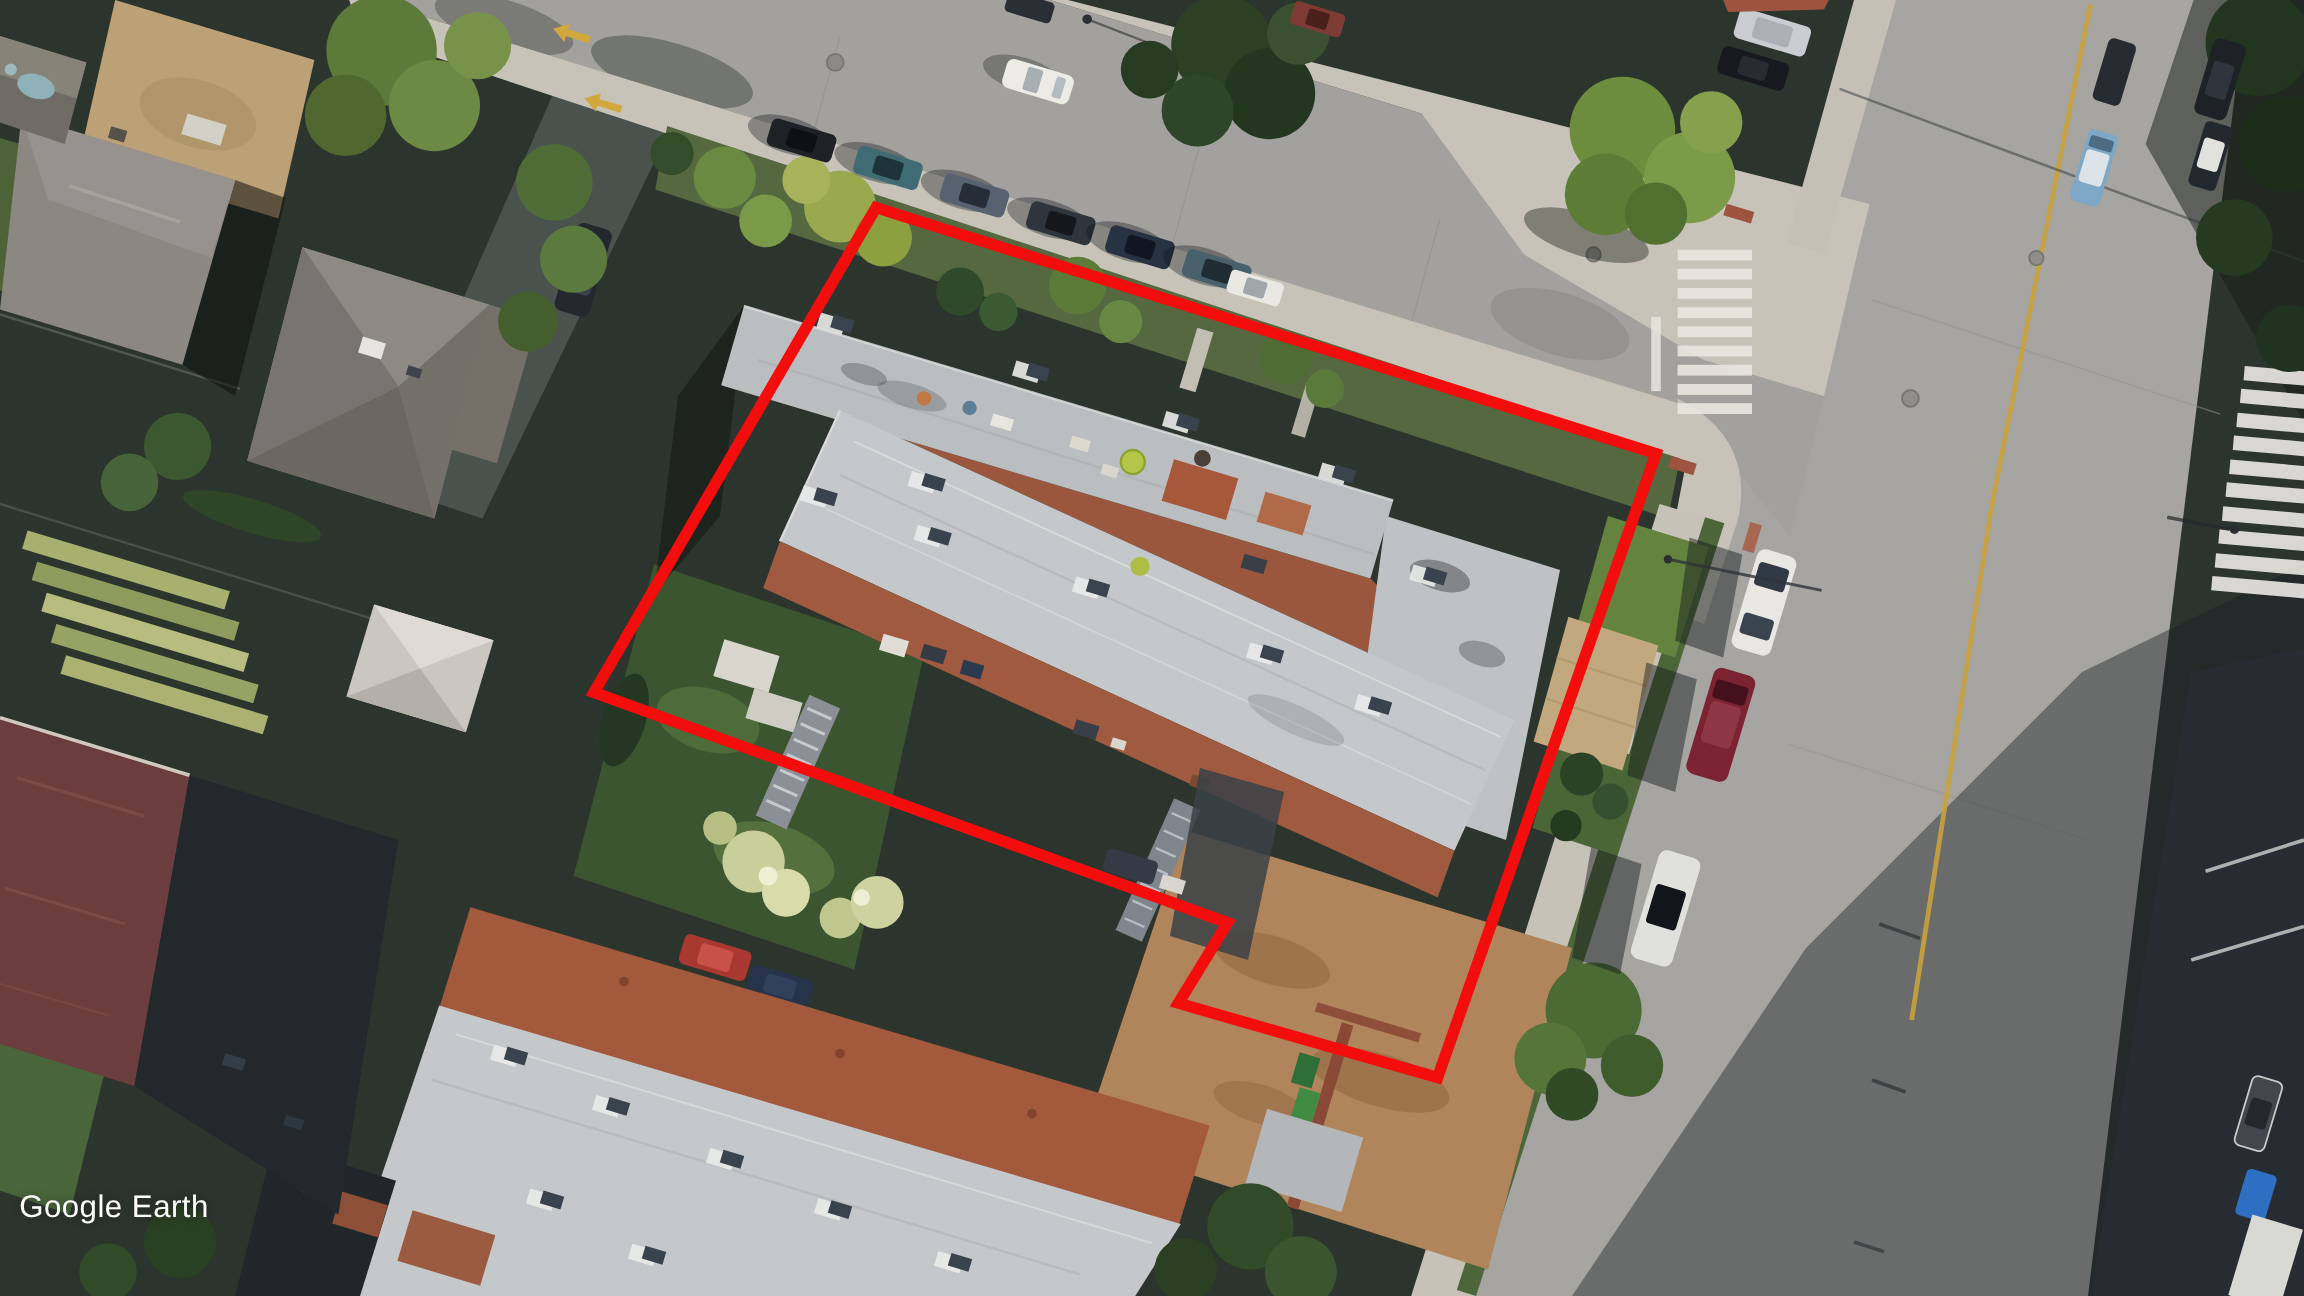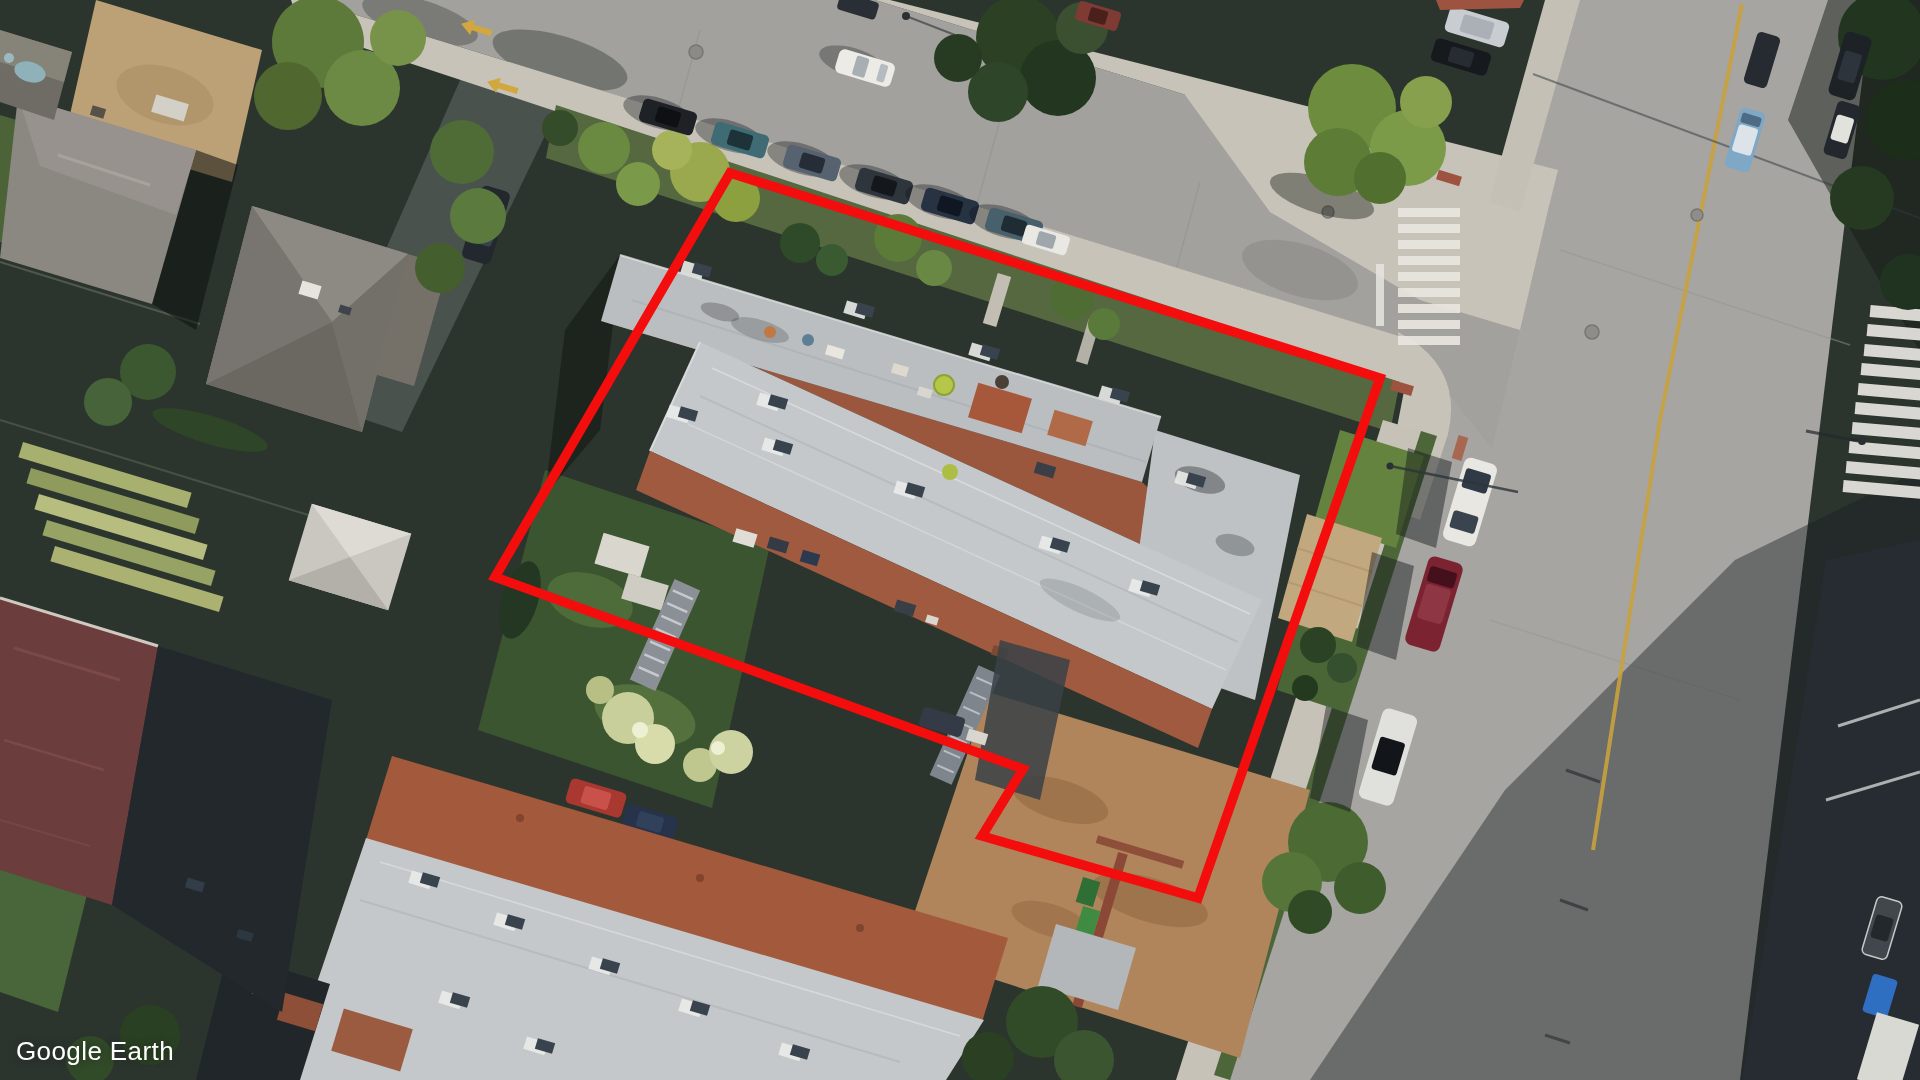--- a/index.html
+++ b/index.html
@@ -1,19 +1,19 @@
 <!DOCTYPE html>
 <html><head>
 <meta charset="utf-8">
 <style>
   html,body{margin:0;padding:0;background:#000;}
   .stage{position:relative;width:1920px;height:1080px;overflow:hidden;
          font-family:"Liberation Sans",sans-serif;background:#2c352d;}
   .stage svg{position:absolute;left:0;top:0;width:100%;height:100%;display:block;}
-  .watermark{position:absolute;left:16px;top:1036px;color:#ffffff;
+  .watermark{position:absolute;left:16px;top:990px;color:#ffffff;
              font-size:26px;font-weight:500;letter-spacing:.4px;
              text-shadow:0 0 8px rgba(0,0,0,.35);user-select:none;}
 </style>
 </head>
 <body>
 
 <div class="stage">
 <svg viewBox="0 0 1920 1080" aria-hidden="true">
   <defs>
     <g id="vent">

